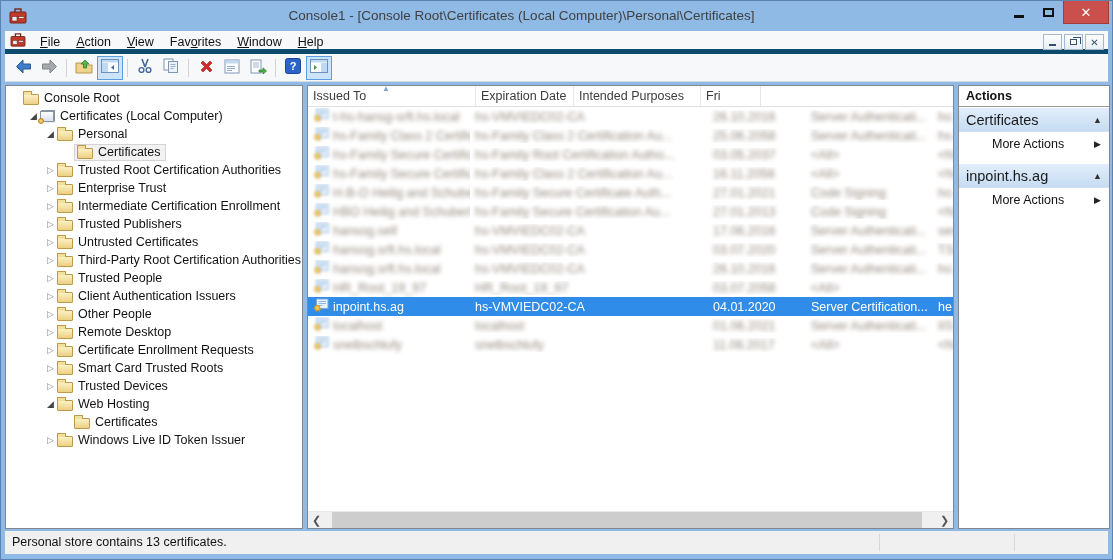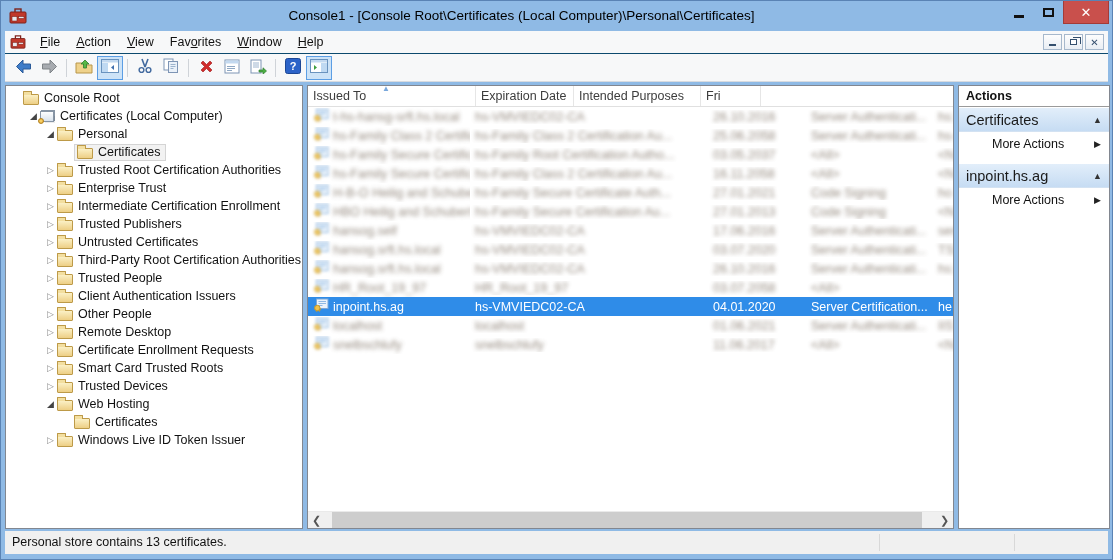--- a/index.html
+++ b/index.html
@@ -7,32 +7,32 @@
   .window {
     position:relative; width:1113px; height:560px;
     background:#8FBAE5; overflow:hidden;
     font-family:"Liberation Sans", sans-serif;
     border:1px solid #5A83B4;
   }
   
   .titlebar { position:absolute; top:0; left:0; right:0; height:30px; }
   .tb-appicon { position:absolute; left:8px; top:7px; width:18px; height:16px; }
   .title-text { position:absolute; left:60px; right:130px; top:0; height:30px;
-    line-height:30px; text-align:center; font-size:13.5px; color:#000000;
+    line-height:30px; text-align:center; font-size:13.5px; color:#404040;
     white-space:nowrap; overflow:hidden; }
   .win-btns { position:absolute; right:3px; top:0; display:flex; }
   .win-btn { height:23px; display:flex; align-items:center; justify-content:center; cursor:default; }
   .wb-min { width:30px; } .wb-max { width:29px; }
   .wb-close { width:46px; background:#C9504C; border:1px solid #A33B38; border-top:none; }
   .glyph-min { width:10px; height:3px; background:#111; margin-top:8px; }
   .glyph-max { width:11px; height:9px; border:2px solid #111; background:transparent; }
   .glyph-x { color:#fff; font-size:13px; font-weight:bold; font-family:"DejaVu Sans",sans-serif; }
   
   .menubar { position:absolute; top:30px; left:4px; right:4px; height:23px;
-    background:#F7F8F9; border-bottom:1px solid #0c4a6e; display:flex; align-items:center;
+    background:#F7F8F9; border-bottom:5px solid #0c4a6e; display:flex; align-items:center;
     font-size:12.5px; color:#111; }
   .menubar .mmc-small { margin:0 6px 0 5px; width:16px; height:14px; }
   .menu-item { padding:0 8px; height:100%; line-height:23px; }
   .menu-item u { text-decoration:underline; }
   .child-btns { position:absolute; right:4px; top:3px; display:flex; gap:2px; }
   .child-btn { width:19px; height:16px; background:linear-gradient(#FDFDFD,#E9EEF4);
     border:1px solid #A6B8CC; display:flex; align-items:center; justify-content:center; }
   .cg-min { width:7px; height:2px; background:#35506E; margin-top:6px; }
   .cg-restore { position:relative; width:7px; height:6px; border:1px solid #35506E; background:#fff; }
   .cg-restore::before { content:""; position:absolute; left:2px; top:-3px; width:7px; height:6px;

